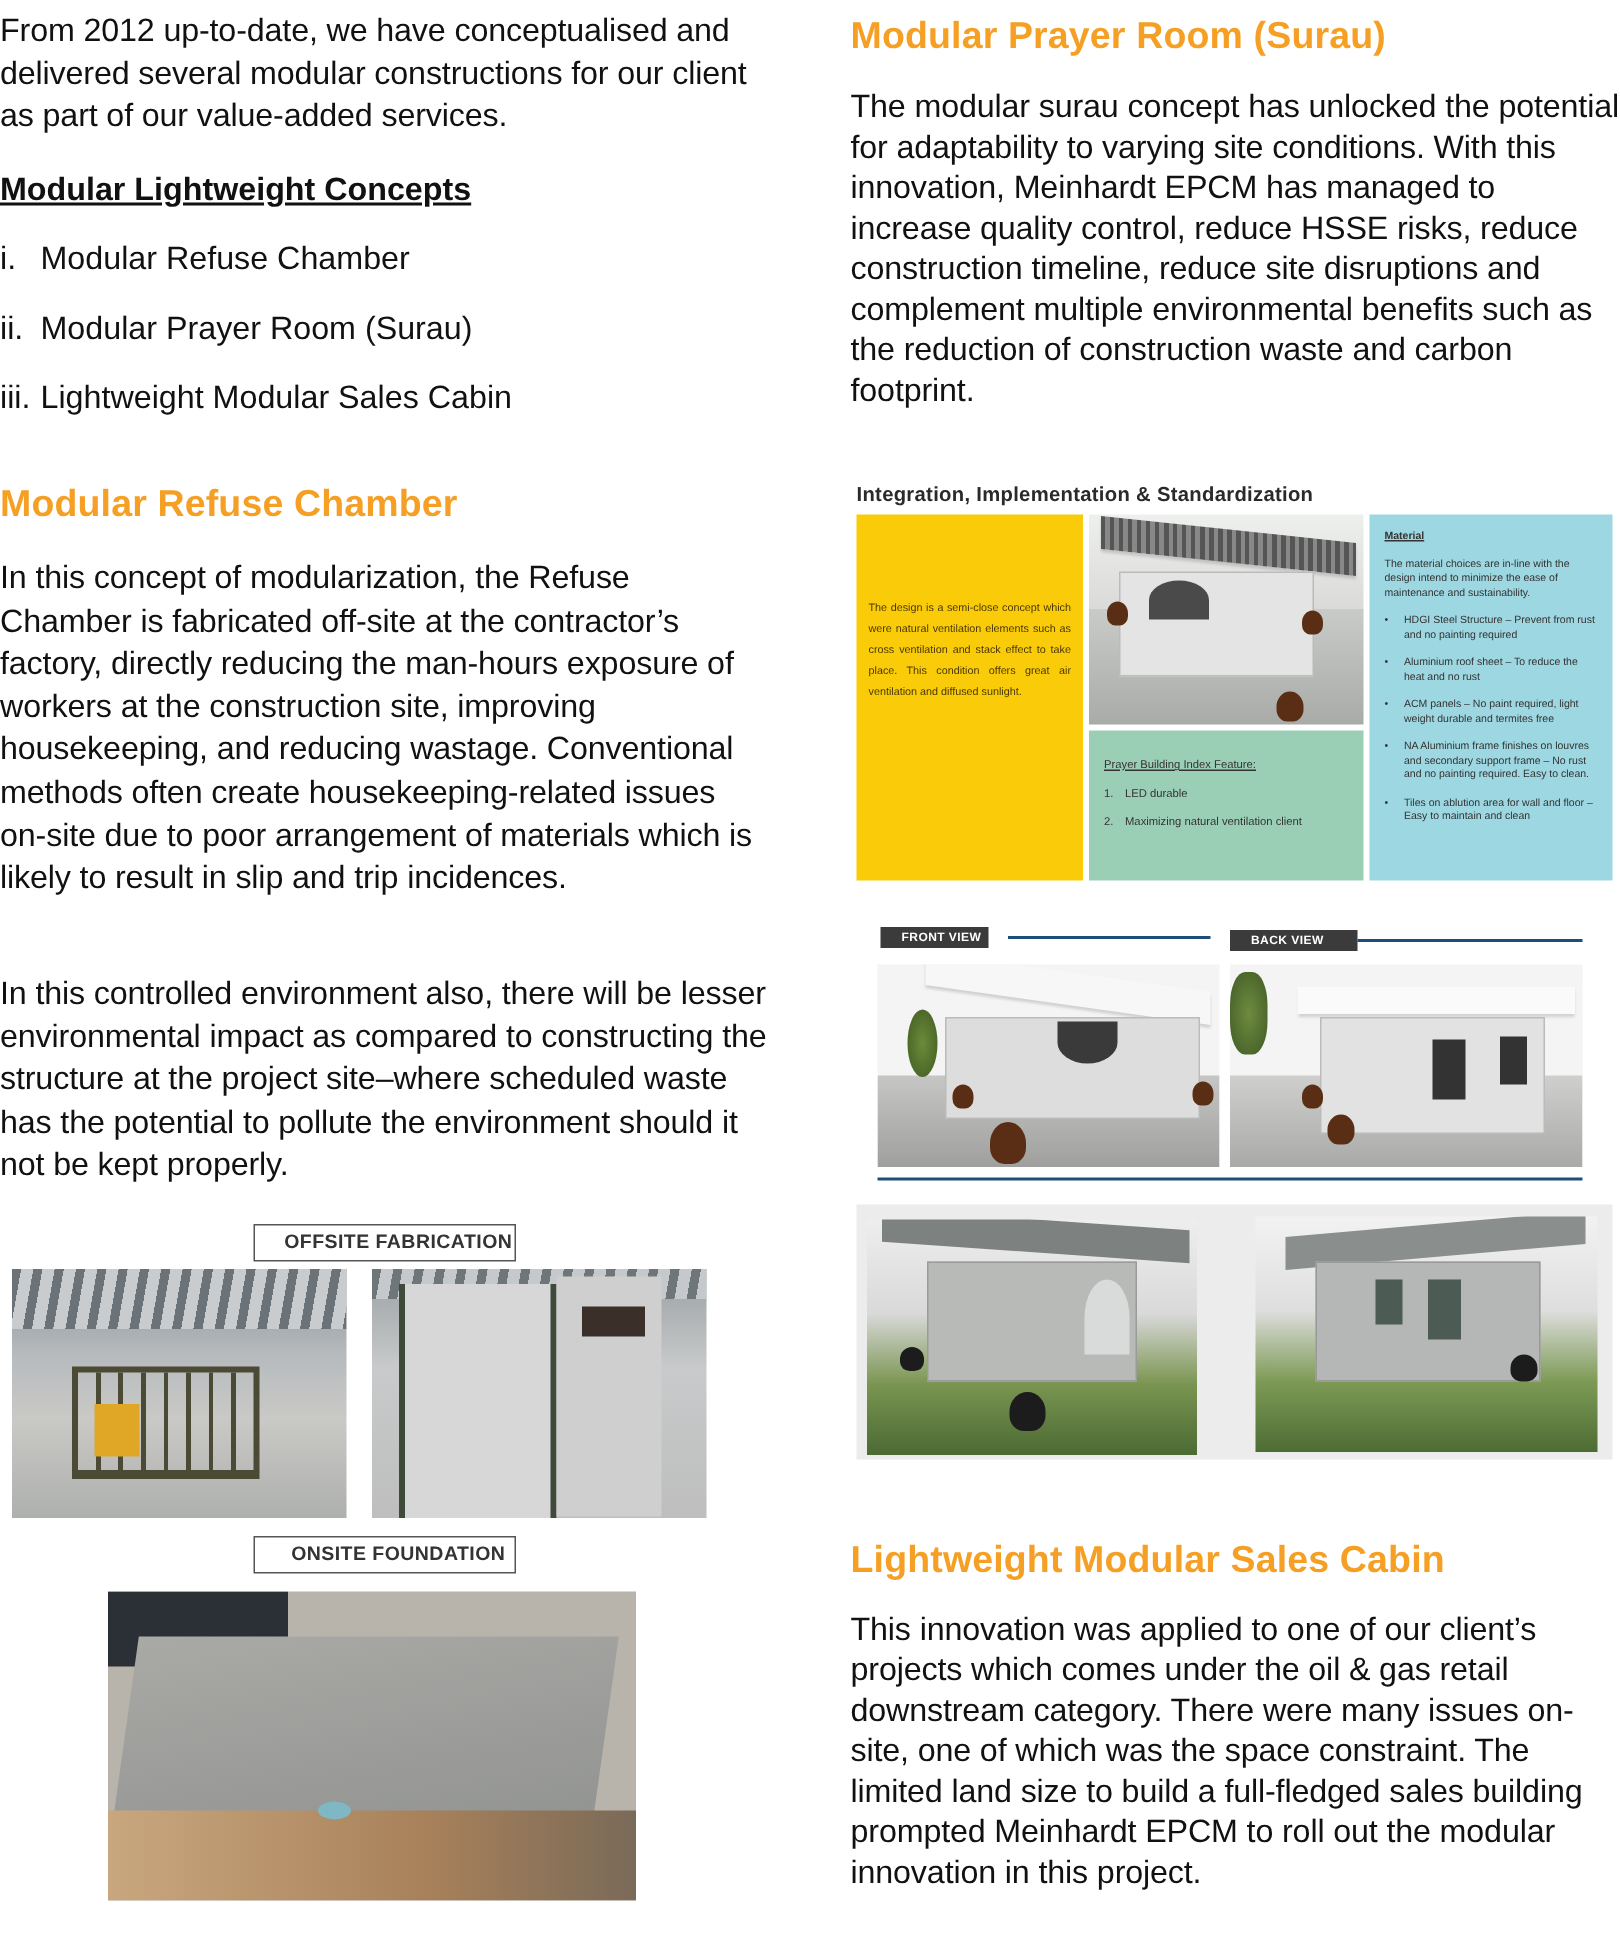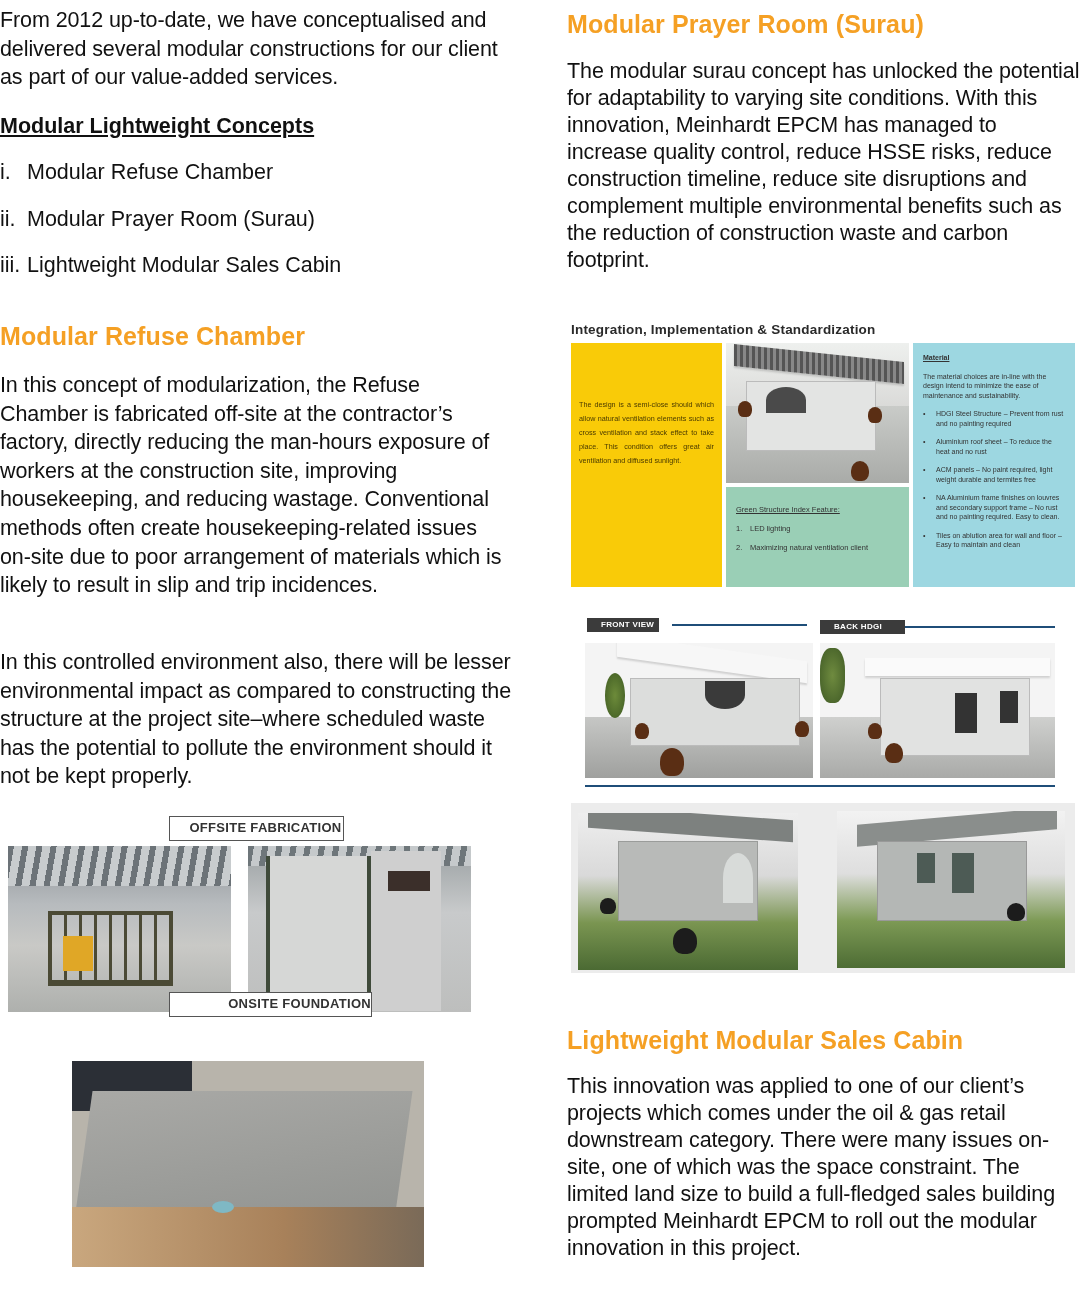--- a/index.html
+++ b/index.html
@@ -81,59 +81,59 @@
   <div style="position:absolute;left:55px;top:90px;width:30px;height:35px;background:#e0a726;"></div>
 </div>
 
 <div class="photo" style="left:248px; top:846px; width:223px; height:166px; background:linear-gradient(180deg,#9aa0a2 0%,#c8cacb 40%,#bdbebd 100%);">
   <div style="position:absolute;left:0;right:0;top:0;height:20px;background:repeating-linear-gradient(100deg,#6e767a 0 6px,#c5c9cb 6px 14px);"></div>
   <div style="position:absolute;left:18px;top:10px;width:105px;height:156px;background:#d6d7d6;border-left:4px solid #3f4a3a;border-right:4px solid #3f4a3a;"></div>
   <div style="position:absolute;left:123px;top:5px;width:70px;height:160px;background:#cfcfcf;"></div>
   <div style="position:absolute;left:140px;top:25px;width:42px;height:20px;background:#3b2f2a;"></div>
 </div>
 
-<div class="caption-box" style="left:169px; top:992px; width:203px; height:25px;text-align:right;">ONSITE FOUNDATION</div>
+<div class="caption-box" style="left:169px; top:1024px; width:175px; height:25px;">ONSITE FOUNDATION</div>
 
 <div class="photo" style="left:72px; top:1061px; width:352px; height:206px; background:#b8b4ab;">
   <div style="position:absolute;left:0;top:0;width:120px;height:50px;background:#2b2f36;border-radius:0 0 20px 0;"></div>
   <div style="position:absolute;left:10px;top:30px;width:320px;height:150px;background:linear-gradient(170deg,#a9a9a6,#8f918e);transform:skewX(-8deg);"></div>
   <div style="position:absolute;left:0;right:0;bottom:0;height:60px;background:linear-gradient(90deg,#c9a77e,#a8815a 60%,#7a6a58);"></div>
   <div style="position:absolute;left:140px;top:140px;width:22px;height:12px;border-radius:50%;background:#7fb8c4;"></div>
 </div>
 
 <div class="col-right">
   <h2 class="heading-orange" style="position:absolute; top:9px; left:0;">Modular Prayer Room (Surau)</h2>
   <p class="body-text" style="position:absolute; top:58px; width:513px; line-height:27px;">The modular surau concept has unlocked the potential for adaptability to varying site conditions. With this innovation, Meinhardt EPCM has managed to increase quality control, reduce HSSE risks, reduce construction timeline, reduce site disruptions and complement multiple environmental benefits such as the reduction of construction waste and carbon footprint.</p>
 
   <h2 class="heading-orange" style="position:absolute; top:1025px; left:0;">Lightweight Modular Sales Cabin</h2>
   <p class="body-text" style="position:absolute; top:1073px; width:490px; line-height:27px;">This innovation was applied to one of our client’s projects which comes under the oil &amp; gas retail downstream category. There were many issues on-site, one of which was the space constraint. The limited land size to build a full-fledged sales building prompted Meinhardt EPCM to roll out the modular innovation in this project.</p>
 </div>
 
 <div class="info-title">Integration, Implementation &amp; Standardization</div>
 
 <div class="panel-yellow">
-  <p>The design is a semi-close should which allow natural ventilation elements such as cross ventilation and stack effect to take place. This condition offers great air ventilation and diffused sunlight.</p>
+  <p>The design is a semi-close concept which were natural ventilation elements such as cross ventilation and stack effect to take place. This condition offers great air ventilation and diffused sunlight.</p>
 </div>
 
 <div class="panel-render photo">
   <div class="scene-ground"></div>
   <div class="roof" style="left:8px;top:10px;width:170px;height:22px;background:repeating-linear-gradient(90deg,#555 0 3px,#888 3px 6px);transform:skewY(6deg);"></div>
   <div class="box" style="left:20px;top:38px;width:130px;height:70px;background:#e3e4e3;"></div>
   <div class="dome" style="left:40px;top:44px;width:40px;height:26px;border-radius:50% 50% 0 0;background:#4a4a4a;"></div>
   <div class="pot" style="left:12px;top:58px;"></div>
   <div class="pot" style="left:142px;top:64px;"></div>
   <div class="pot" style="left:125px;top:118px;width:18px;height:20px;"></div>
 </div>
 
 <div class="panel-green">
-  <div class="gbi-title">Green Structure Index Feature:</div>
+  <div class="gbi-title">Prayer Building Index Feature:</div>
   <ul>
     <li>
         <span class="n">1.</span>
-        <span>LED lighting</span>
+        <span>LED durable</span>
       </li>
     <li>
         <span class="n">2.</span>
         <span>Maximizing natural ventilation client</span>
       </li>
   </ul>
 </div>
 
 <div class="panel-blue">
   <div class="mat-title">Material</div>
@@ -157,21 +157,21 @@
       </li>
     <li>
         <span class="b">•</span>
         <span>Tiles on ablution area for wall and floor – Easy to maintain and clean</span>
       </li>
   </ul>
 </div>
 
 <div class="view-label" style="left:587px; top:618px; width:72px;">FRONT VIEW</div>
 <div class="view-line" style="left:672px; top:624px; width:135px;"></div>
-<div class="view-label" style="left:820px; top:620px; width:85px;">BACK HDGI</div>
+<div class="view-label" style="left:820px; top:620px; width:85px;">BACK VIEW</div>
 <div class="view-line" style="left:905px; top:626px; width:150px;"></div>
 
 <div class="photo" style="left:585px; top:643px; width:228px; height:135px; background:#f4f4f4;">
   <div class="scene-ground" style="height:45%;background:linear-gradient(#c6c7c5,#9fa09e);"></div>
   <div class="roof" style="left:32px;top:5px;width:190px;height:22px;transform:skewY(8deg);background:#f7f7f7;"></div>
   <div class="box" style="left:45px;top:35px;width:170px;height:68px;background:#dcdddc;"></div>
   <div style="position:absolute;left:120px;top:38px;width:40px;height:28px;background:#3a3a3a;border-radius:0 0 50% 50%;"></div>
   <div style="position:absolute;left:20px;top:30px;width:20px;height:45px;background:radial-gradient(#6d8b3a,#3e5a22);border-radius:50%;"></div>
   <div class="pot" style="left:50px;top:80px;"></div>
   <div class="pot" style="left:75px;top:105px;width:24px;height:28px;"></div>

